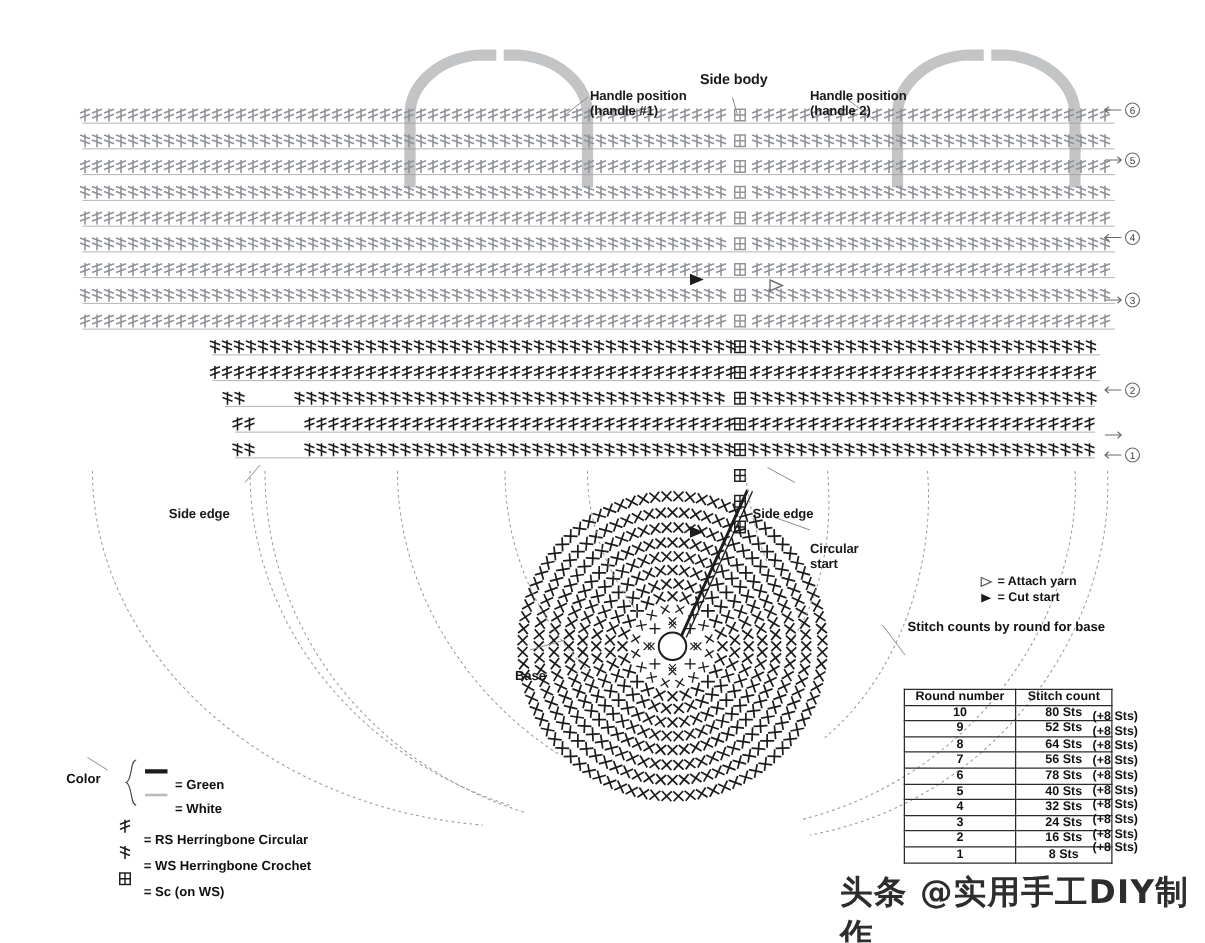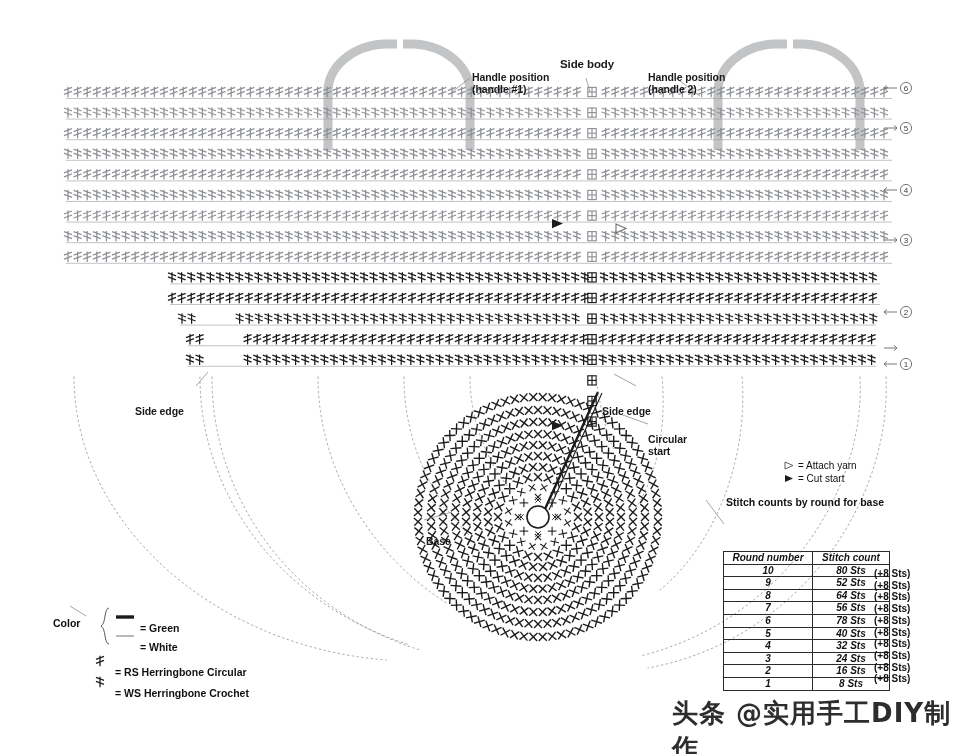--- a/index.html
+++ b/index.html
@@ -19,21 +19,21 @@
     color:#1a1a1a;
     white-space:pre;
     line-height:1.12;
     letter-spacing:-0.1px;
   }
   .lbl.sz11{font-size:10.5px;margin-top:20px;}
   .lbl.sz12{font-size:11.5px;}
 
   
   #sc-table{position:absolute;left:723px;top:551px;}
-  #sc-table table{border-collapse:collapse;font-size:10px;font-weight:bold;font-style:italic;}
+  #sc-table table{border-collapse:collapse;font-size:10px;font-weight:bold;}
   #sc-table th,#sc-table td{
     border:1px solid #2b2b2b;text-align:center;padding:0 2px;height:11.6px;
     font-weight:bold;color:#111;line-height:11.6px;
   }
   #sc-table th.rn{width:84px;}
   #sc-table th.sc{width:72px;}
   #sc-table td.rn{width:84px;}
   #sc-table td.sc{width:72px;}
   .plus8{
     position:absolute;left:874px;font-size:10px;font-weight:bold;color:#111;
@@ -41,21 +41,21 @@
   }
   #sc-title{position:absolute;left:726px;top:496px;font-size:10.5px;font-weight:bold;line-height:1.25;}
 
   
   #legend-color{position:absolute;left:85px;top:607px;}
   #legend-stitch{position:absolute;left:88px;top:650px;}
   .leg-row{display:flex;align-items:center;height:19px;font-size:10.5px;font-weight:bold;}
   .leg-sym{width:24px;display:flex;align-items:center;justify-content:center;}
   .leg-txt{margin-left:3px;margin-top:23px;}
 
-  #yarn-legend{position:absolute;left:782px;top:459px;font-size:10px;font-weight:normal;}
+  #yarn-legend{position:absolute;left:782px;top:459px;font-size:10px;font-weight:bold;}
   #yarn-legend .yl{display:flex;align-items:center;height:13px;}
   #yarn-legend .yl .s{width:16px;display:flex;justify-content:center;align-items:center;}
 
   .wm{
     position:absolute;left:672px;top:696px;
     font-size:26px;font-weight:bold;color:#2d2d2d;
     font-family:"DejaVu Sans", sans-serif;
     text-shadow:1px 1px 0 rgba(255,255,255,.85);
     letter-spacing:1px;
   }
@@ -1775,21 +1775,21 @@
   <div class="lbl sz11" style="left:472px;top:52px;">Handle position
 (handle #1)</div>
   <div class="lbl sz12" style="left:560px;top:58px;">Side body</div>
   <div class="lbl sz11" style="left:648px;top:52px;">Handle position
 (handle 2)</div>
 
   <div class="lbl sz11" style="left:135px;top:386px;">Side edge</div>
   <div class="lbl sz11" style="left:602px;top:386px;">Side edge</div>
   <div class="lbl sz11" style="left:648px;top:414px;">Circular
 start</div>
-  <div class="lbl sz11" style="left:382px;top:516px;padding-left:44px;">Base</div>
+  <div class="lbl sz11" style="left:368px;top:516px;padding-left:44px;">Base</div>
 
   <div id="yarn-legend">
     <div class="yl">
       <span class="s">
         <svg width="12" height="9" viewBox="0 0 12 9">
             <path d="M1,1 L9,4.5 L1,8 Z" fill="none" stroke="#5e5e5e" stroke-width="1"></path>
           </svg>
       </span>
       <span>= Attach yarn</span>
     </div>
@@ -1837,20 +1837,28 @@
       </span>
       <span class="leg-txt">= RS Herringbone Circular</span>
     </div>
     <div class="leg-row" style="height:21px;text-align:right;">
       <span class="leg-sym">
         <svg width="18" height="16" viewBox="-9 -8 18 16" stroke="#1c1c1c" fill="none">
             <use href="#hb-ws"></use>
           </svg>
       </span>
       <span class="leg-txt">= WS Herringbone Crochet</span>
+    </div>
+    <div class="leg-row" style="height:21px;">
+      <span class="leg-sym">
+        <svg width="18" height="16" viewBox="-9 -8 18 16" stroke="#1c1c1c" fill="none">
+            <use href="#sc-ws"></use>
+          </svg>
+      </span>
+      <span class="leg-txt">= Sc (on WS)</span>
     </div>
   </div>
 
   <div id="sc-title">Stitch counts by
 round for base</div>
   <div id="sc-table">
     <table>
       <thead>
         <tr>
           <th class="rn">Round number</th>

